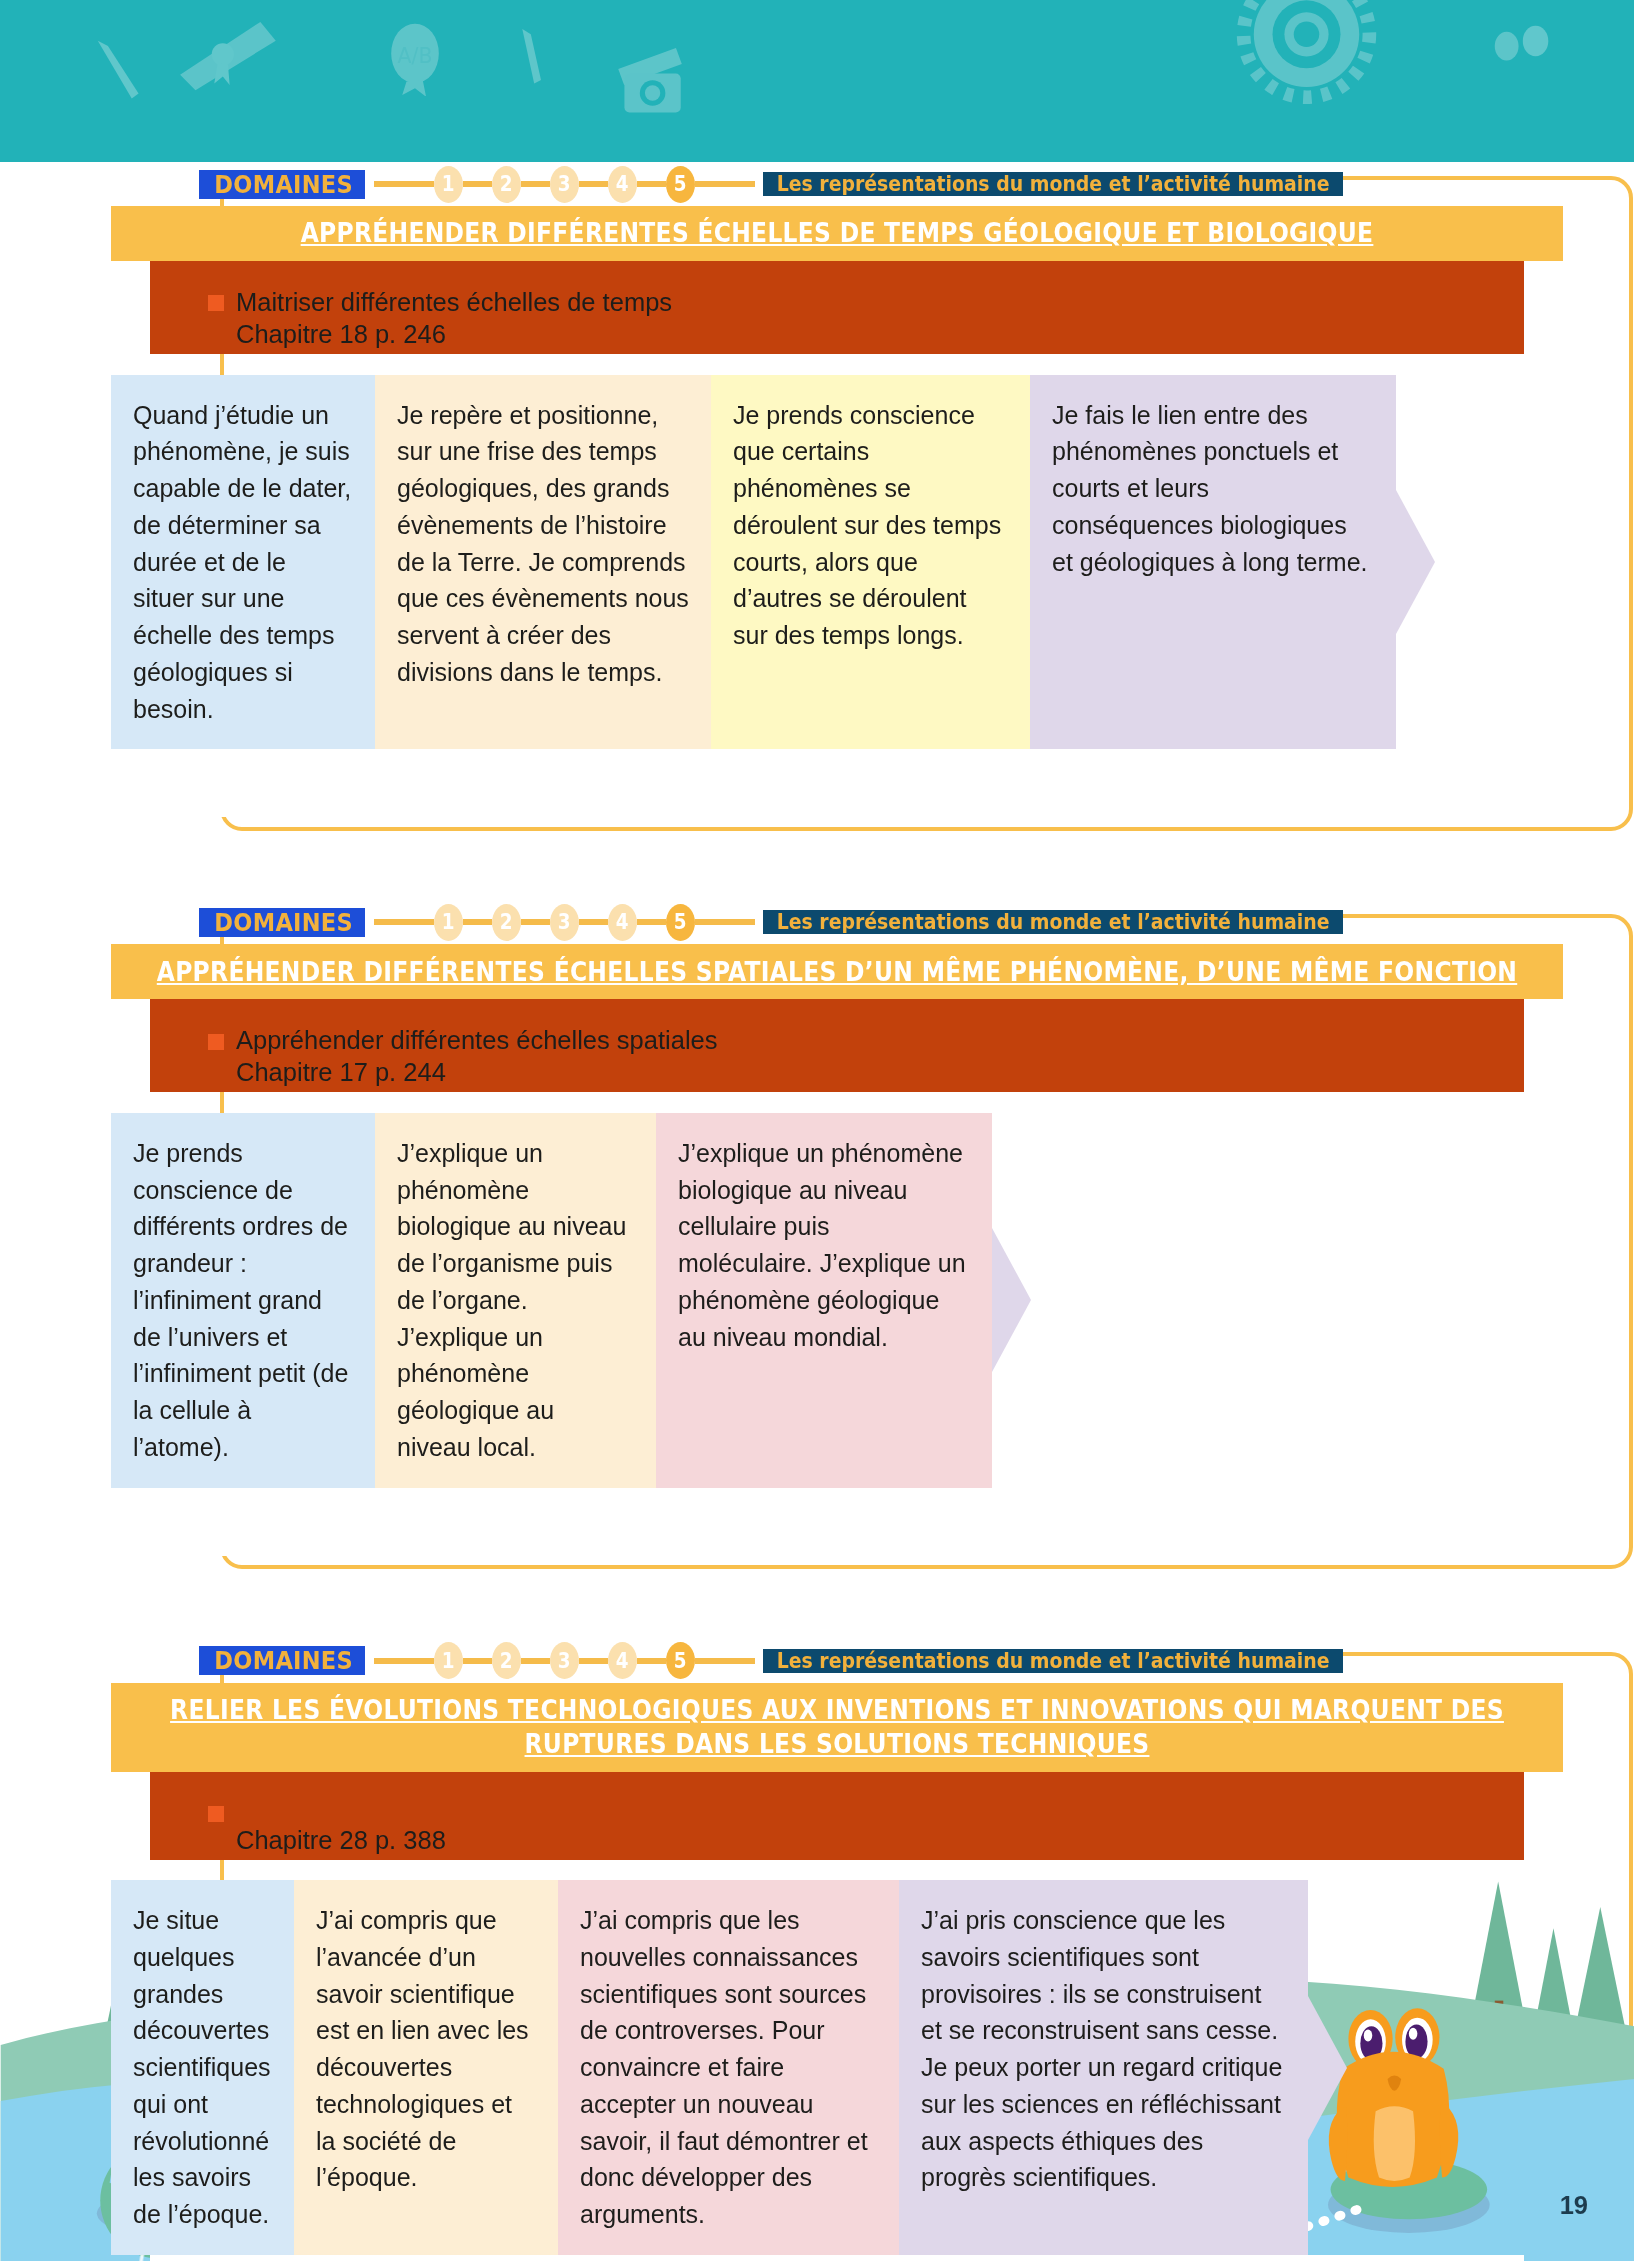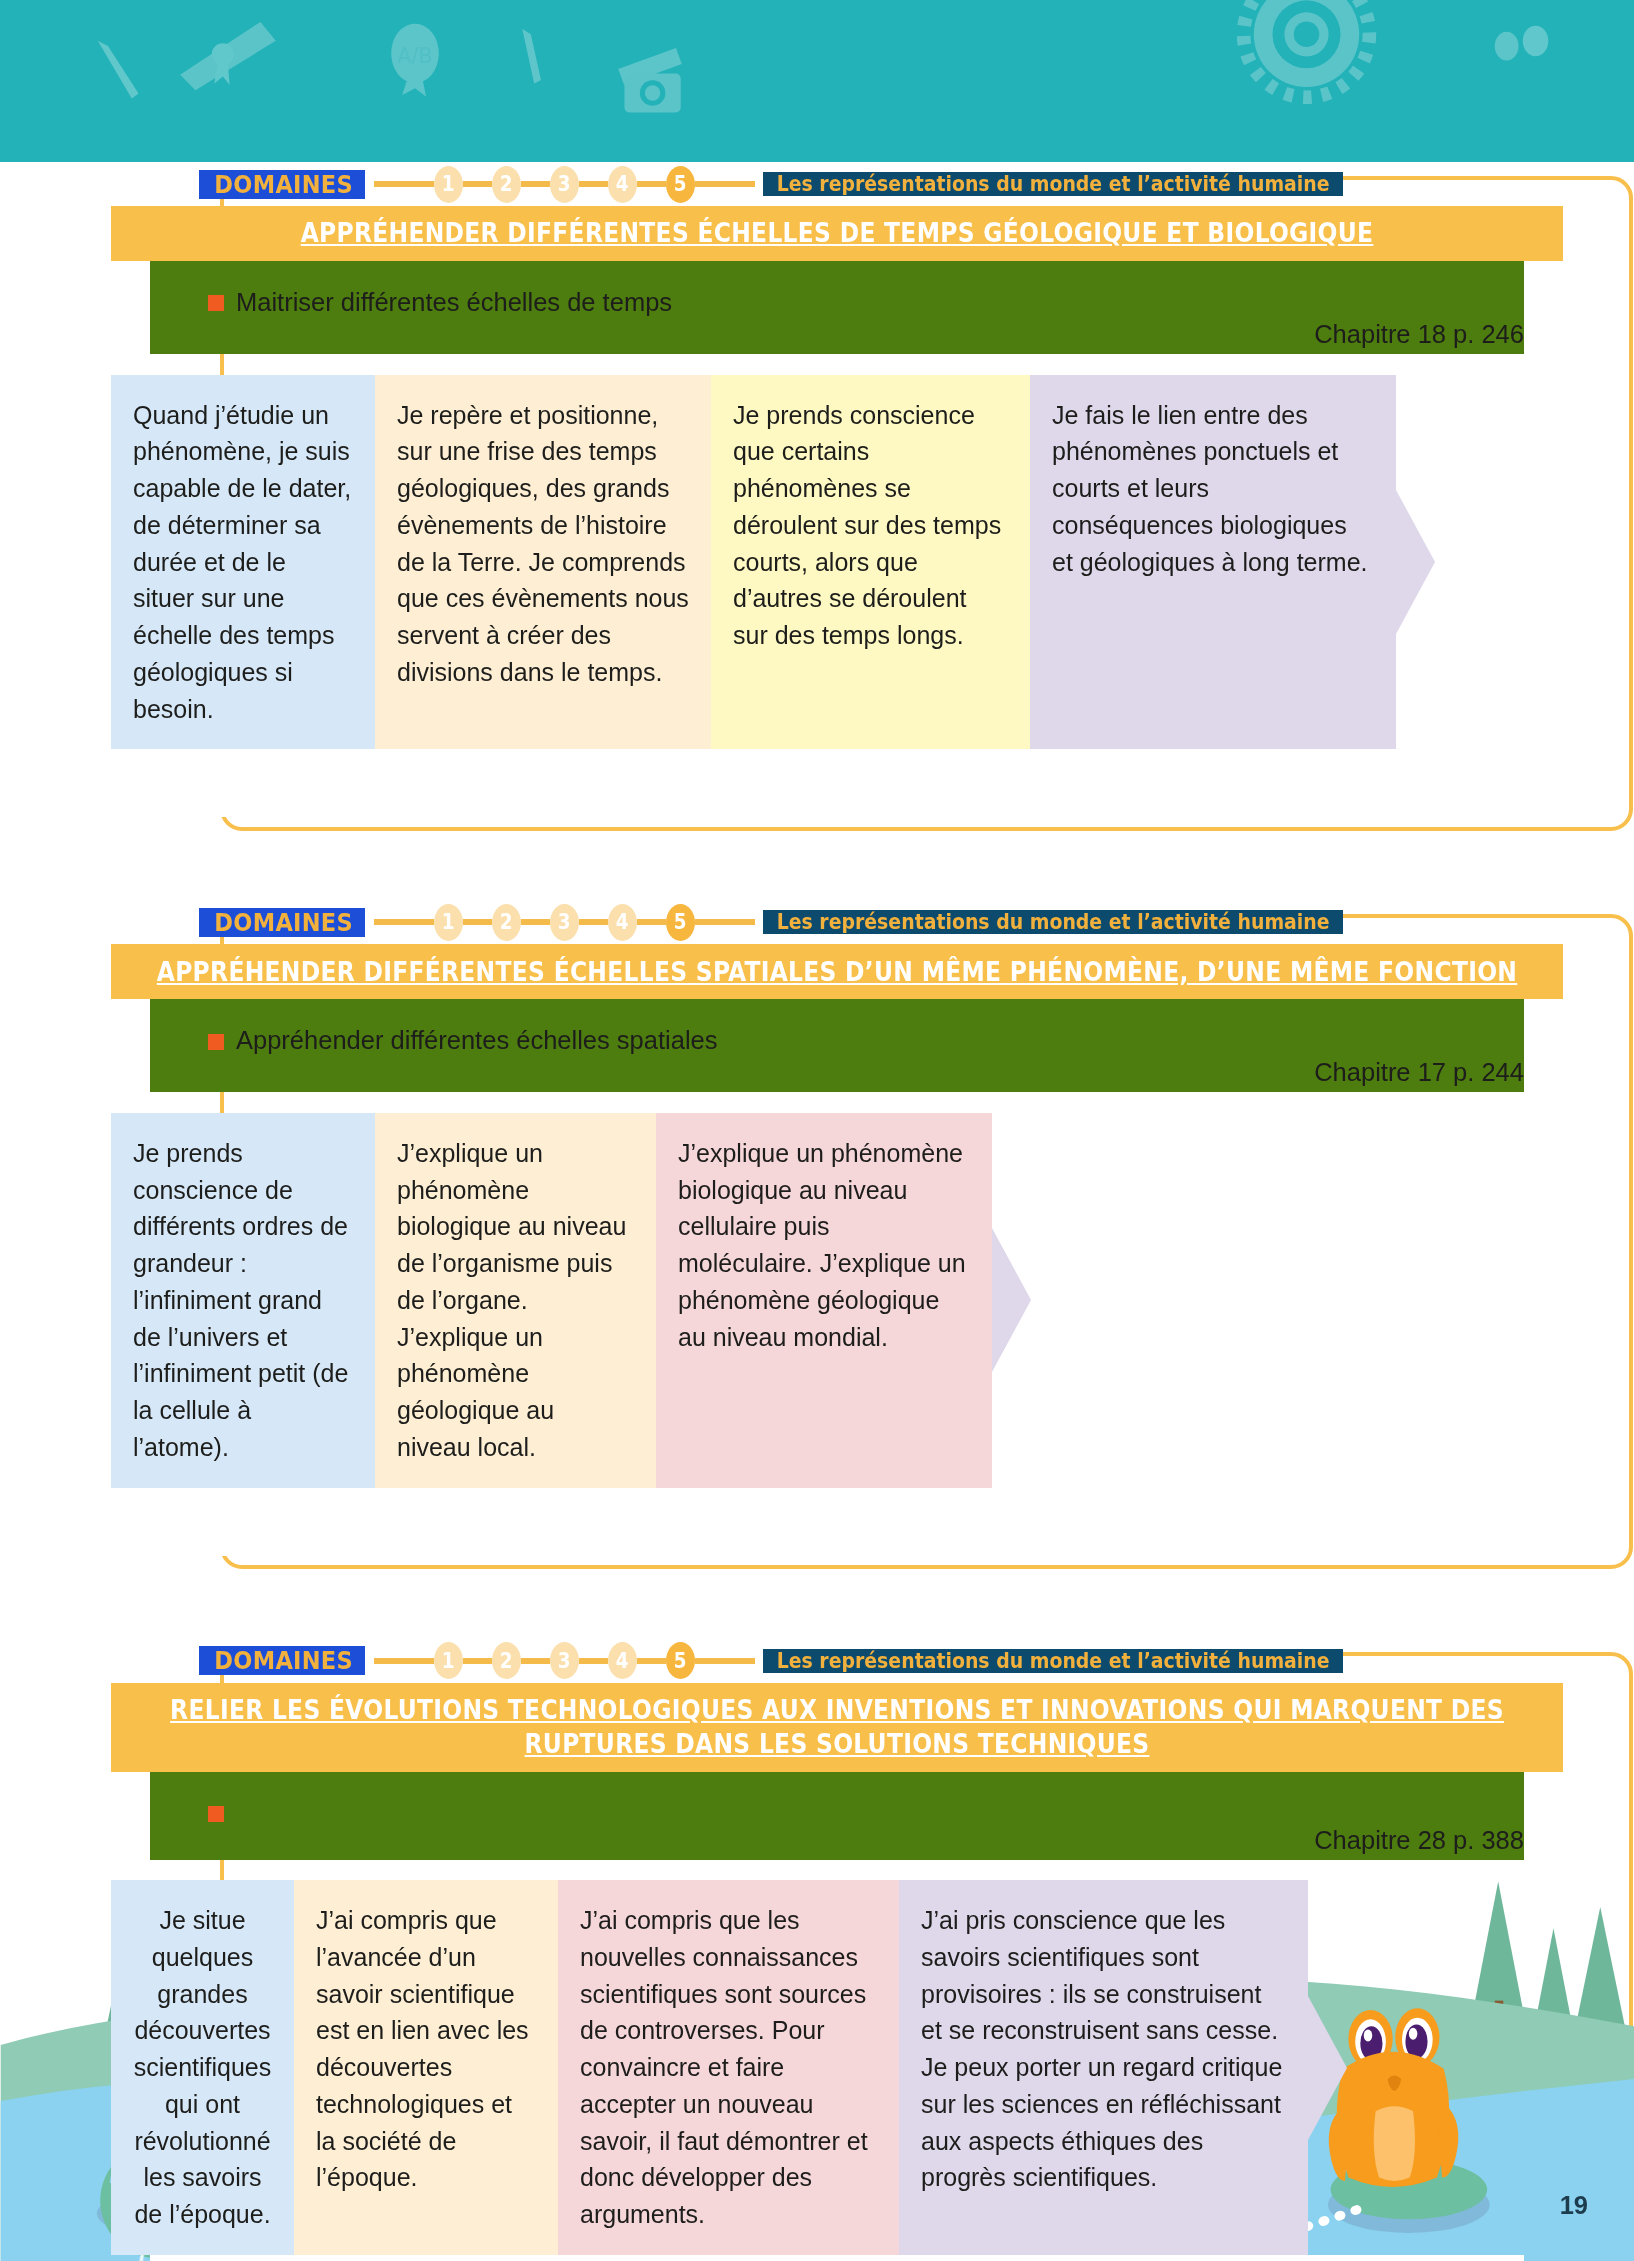--- a/index.html
+++ b/index.html
@@ -89,22 +89,21 @@
     letter-spacing:0.3px;
     padding:10.2px 25.5px;
     line-height:1.32;
     text-decoration:underline;
   }
 
   
   .competence{
     position:relative; z-index:2;
     padding:27px 0 5.1px 58px;
-    background:#4d7c0f;
-    text-align:right;
+    background:#c2410c;
   }
   .comp-line1{ display:flex; align-items:flex-start; gap:12px; }
   .sq{ width:16px; height:16px; background:#ef5b21; margin-top:7.7px; flex:0 0 auto; }
   .comp-title{ font-size:25.5px; color:#1d1d1b; }
   .comp-chap{ font-size:25.5px; color:#1d1d1b; padding-left:28px; margin-top:3.4px; }
 
   
   .cols{
     position:relative; z-index:2;
     display:flex;
@@ -319,21 +318,21 @@
     <div class="titlebar">RELIER LES ÉVOLUTIONS TECHNOLOGIQUES AUX INVENTIONS ET INNOVATIONS QUI MARQUENT DES RUPTURES DANS LES SOLUTIONS TECHNIQUES</div>
 
     <div class="competence">
       <div class="comp-line1">
         <span class="sq"></span>
       </div>
       <div class="comp-chap">Chapitre 28 p. 388</div>
     </div>
 
     <div class="cols">
-          <div class="col c1" style="background: rgb(214, 232, 247); width: 183px; text-align: center;">
+          <div class="col c1" style="background: rgb(214, 232, 247); width: 183px;">
             <p>Je situe quelques grandes découvertes scientifiques qui ont révolutionné les savoirs de l’époque.</p>
           </div>
           <div class="col c2" style="background: rgb(253, 238, 212); width: 264px;">
             <p>J’ai compris que l’avancée d’un savoir scientifique est en lien avec les découvertes technologiques et la société de l’époque.</p>
           </div>
           <div class="col c3" style="background: rgb(245, 215, 218); width: 341px;">
             <p>J’ai compris que les nouvelles connaissances scientifiques sont sources de controverses. Pour convaincre et faire accepter un nouveau savoir, il faut démontrer et donc développer des arguments.</p>
           </div>
           <div class="col c4" style="background: rgb(223, 215, 234); width: 409px;">
             <p>J’ai pris conscience que les savoirs scientifiques sont provisoires : ils se construisent et se reconstruisent sans cesse. Je peux porter un regard critique sur les sciences en réfléchissant aux aspects éthiques des progrès scientifiques.</p>

